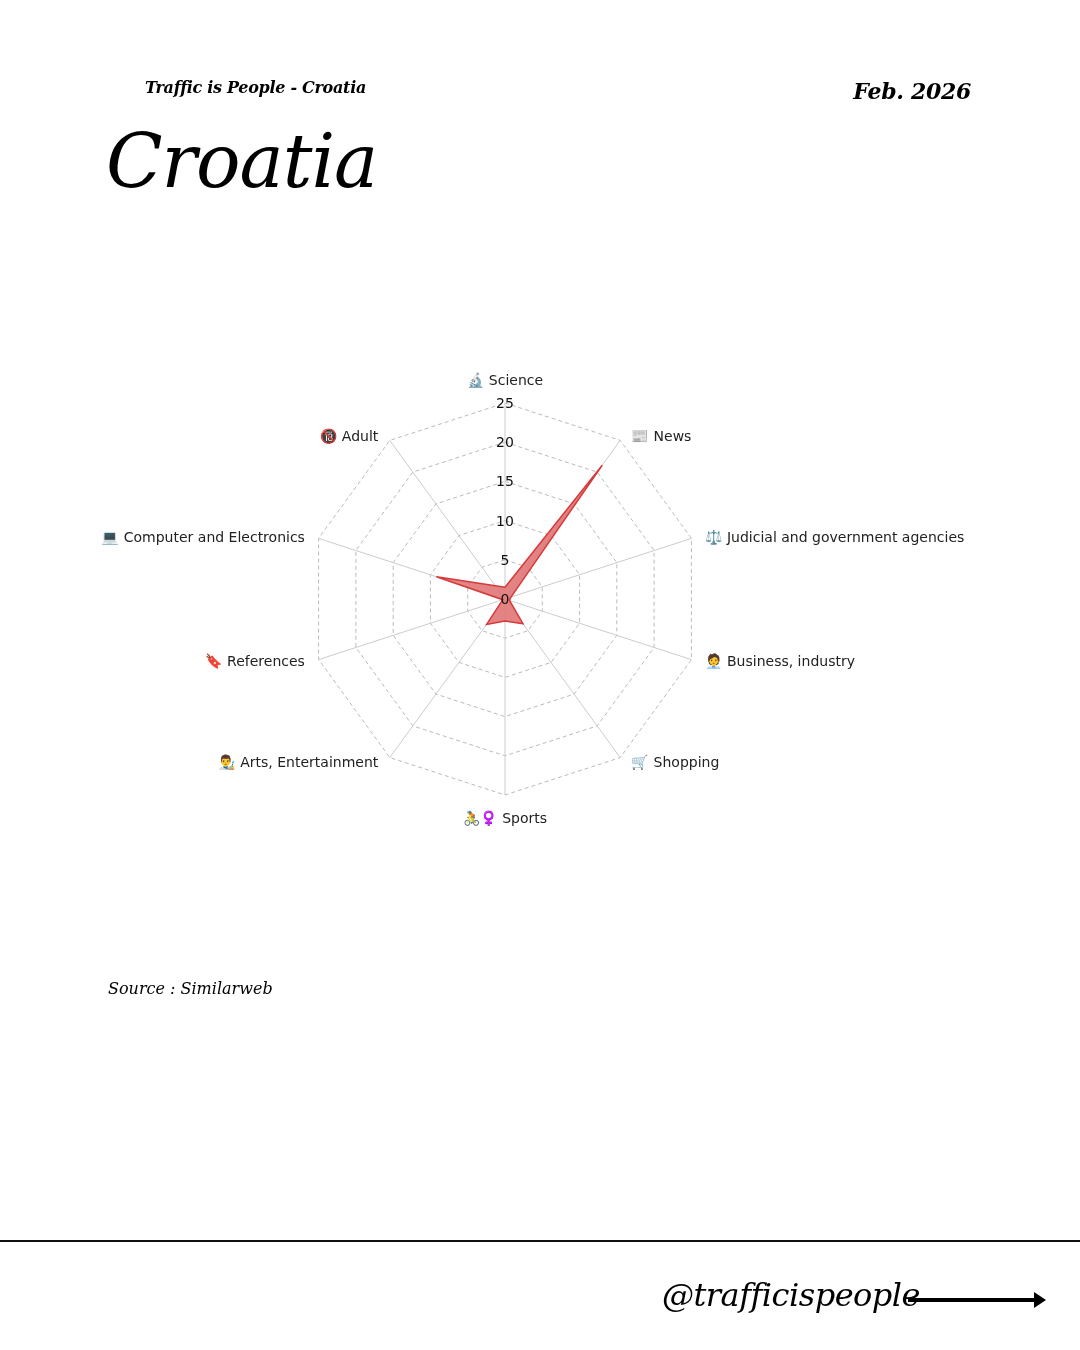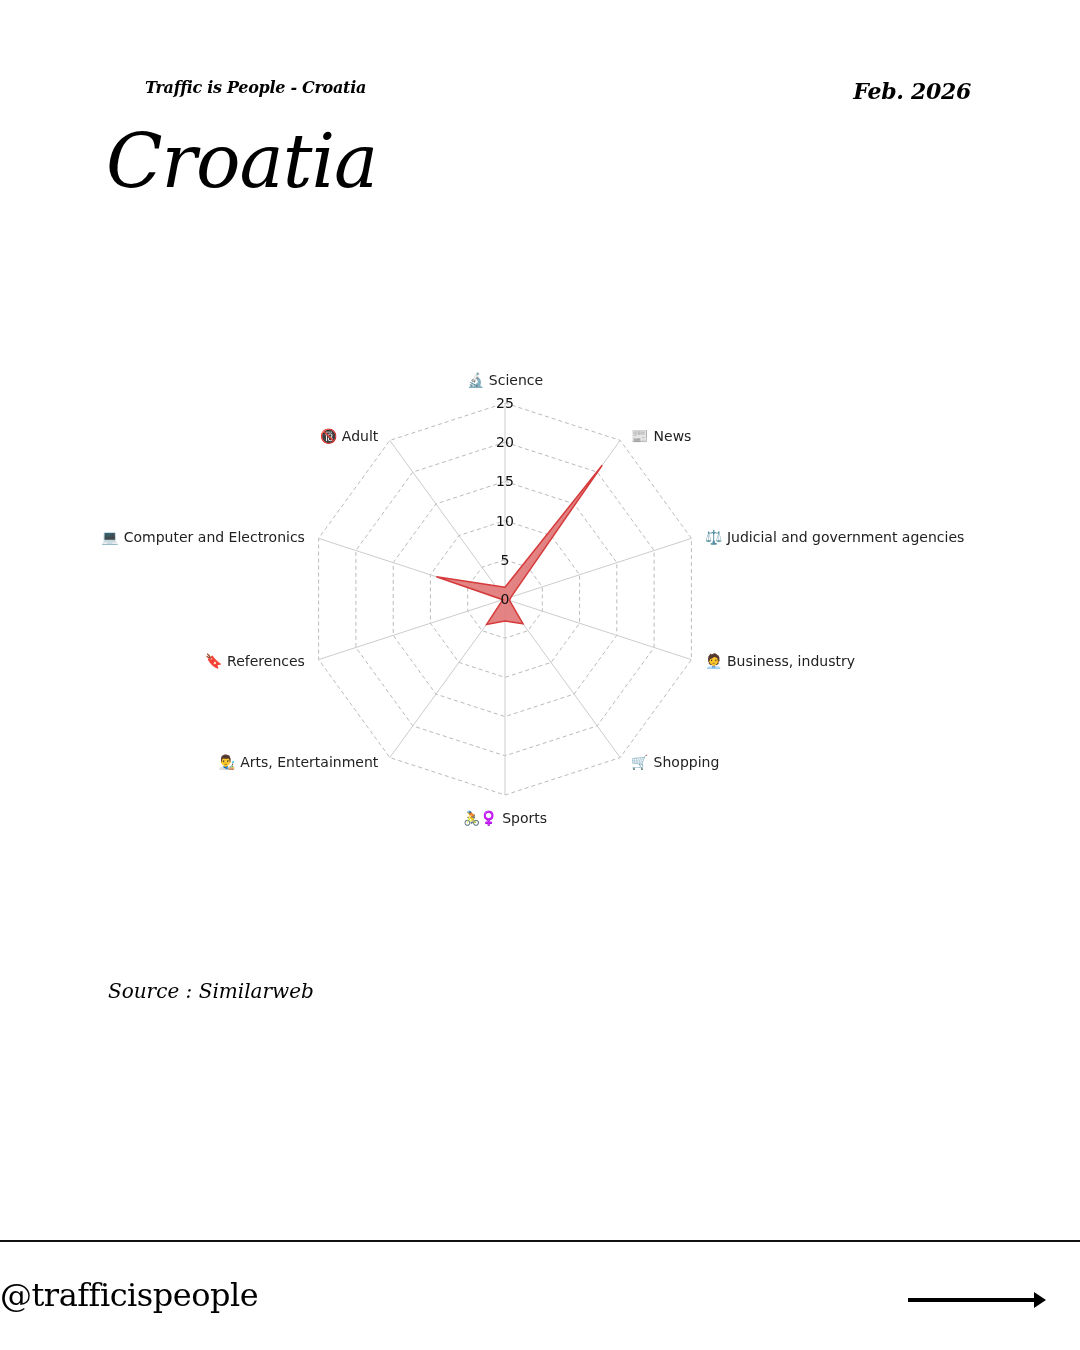--- a/index.html
+++ b/index.html
@@ -3,23 +3,23 @@
 <meta charset="utf-8">
 <style>
   html, body { margin: 0; padding: 0; background: #ffffff; }
   body { width: 1080px; height: 1350px; position: relative; overflow: hidden; font-family: "DejaVu Serif", serif; color: #000; }
   .subtitle { position: absolute; left: 108px; top: 78px; font-family: "DejaVu Serif", serif; font-style: italic; font-weight: bold; font-size: 16px; letter-spacing: -0.3px; margin-left: 37px; }
   .date { position: absolute; right: 109px; top: 78px; font-family: "DejaVu Serif", serif; font-style: italic; font-weight: bold; font-size: 22px; letter-spacing: -0.3px; }
   .title { position: absolute; left: 106px; top: 118px; font-family: "DejaVu Serif", serif; font-style: italic; font-weight: normal; font-size: 74px; letter-spacing: -1px; }
   #chart { position: absolute; left: 0; top: 0; width: 1080px; height: 1000px; }
   .axis-label { font-family: "DejaVu Sans", sans-serif; font-size: 14px; fill: #222; }
   .tick-label { font-family: "DejaVu Sans", sans-serif; font-size: 14px; fill: #111; }
-  .source { position: absolute; left: 108px; top: 979px; font-family: "DejaVu Serif", serif; font-style: italic; font-size: 20px; }
+  .source { position: absolute; left: 108px; top: 979px; font-family: "DejaVu Serif", serif; font-style: italic; font-size: 16px; }
   .divider { position: absolute; left: 0; top: 1240px; width: 1080px; height: 1.5px; background: #111; }
-  .handle { position: absolute; left: 0; width: 920px; top: 1276px; text-align: left; font-family: "DejaVu Serif", serif; font-size: 32px; letter-spacing: -0.5px; }
+  .handle { position: absolute; left: 0; width: 920px; top: 1276px; text-align: right; font-family: "DejaVu Serif", serif; font-style: italic; font-size: 32px; letter-spacing: -0.5px; }
   .next-arrow { position: absolute; left: 908px; top: 1289px; width: 140px; height: 22px; cursor: pointer; }
 </style>
 </head>
 <body>
 
 <div class="subtitle">Traffic is People - Croatia</div>
 <div class="date">Feb. 2026</div>
 <div class="title">Croatia</div>
 
 <svg id="chart" xmlns="http://www.w3.org/2000/svg" width="1080" height="1000" viewBox="0 0 1080 1000">

